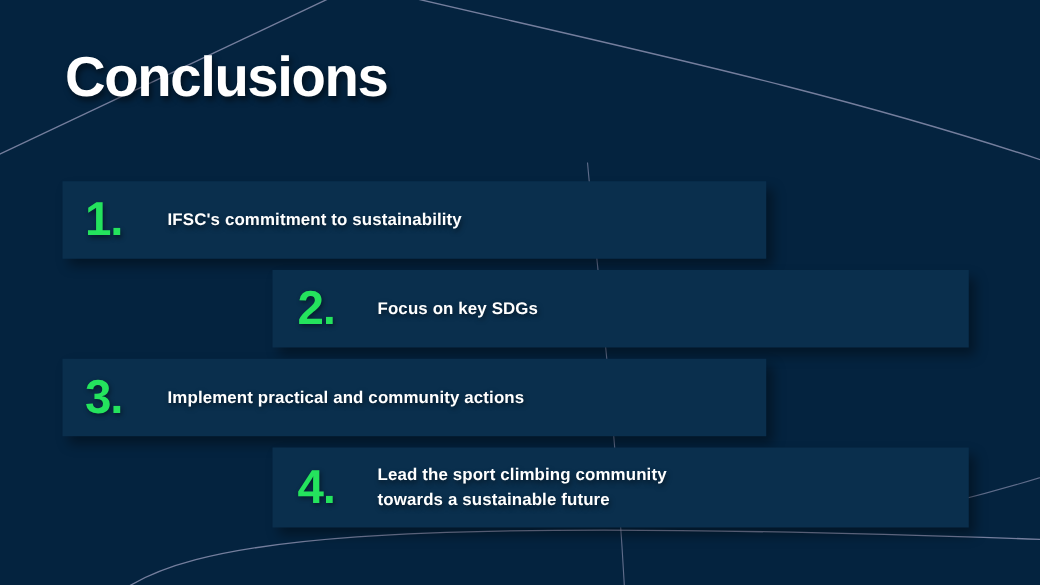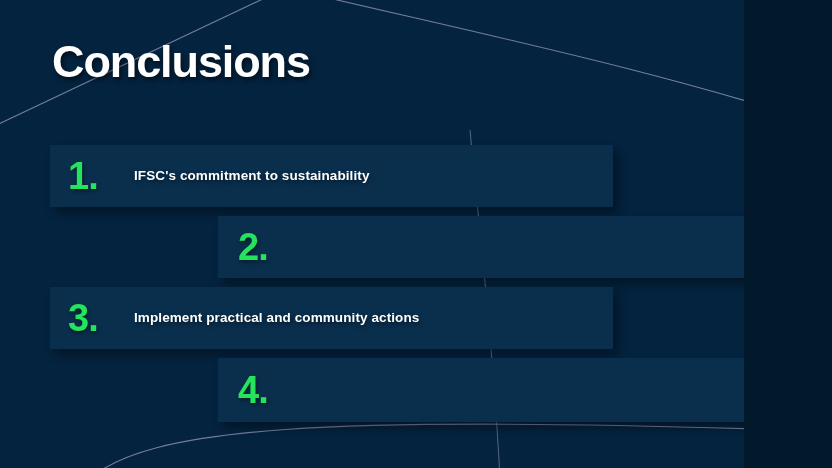--- a/index.html
+++ b/index.html
@@ -2,21 +2,21 @@
 <html><head>
 <meta charset="utf-8">
 <style>
   html, body {
     margin: 0;
     padding: 0;
     background: #02192c;
   }
   #slide {
     position: relative;
-    width: 744px;
+    width: 832px;
     height: 468px;
     overflow: hidden;
     background: #04233f;
     font-family: "Liberation Sans", sans-serif;
   }
   
   .deco-svg {
     position: absolute;
     left: 0; top: 0;
     width: 832px;
@@ -120,25 +120,28 @@
 
   <div class="list">
 
     <div class="card pos-left">
       <span class="num">1.</span>
       <span class="label">IFSC's commitment to sustainability</span>
     </div>
 
     <div class="card pos-right">
       <span class="num">2.</span>
+      <span class="label">Focus on key SDGs</span>
     </div>
 
     <div class="card pos-left">
       <span class="num">3.</span>
       <span class="label">Implement practical and community actions</span>
     </div>
 
     <div class="card pos-right tall">
       <span class="num">4.</span>
+      <span class="label">Lead the sport climbing community
+towards a sustainable future</span>
     </div>
 
   </div>
 </div>
 
 </body></html>

